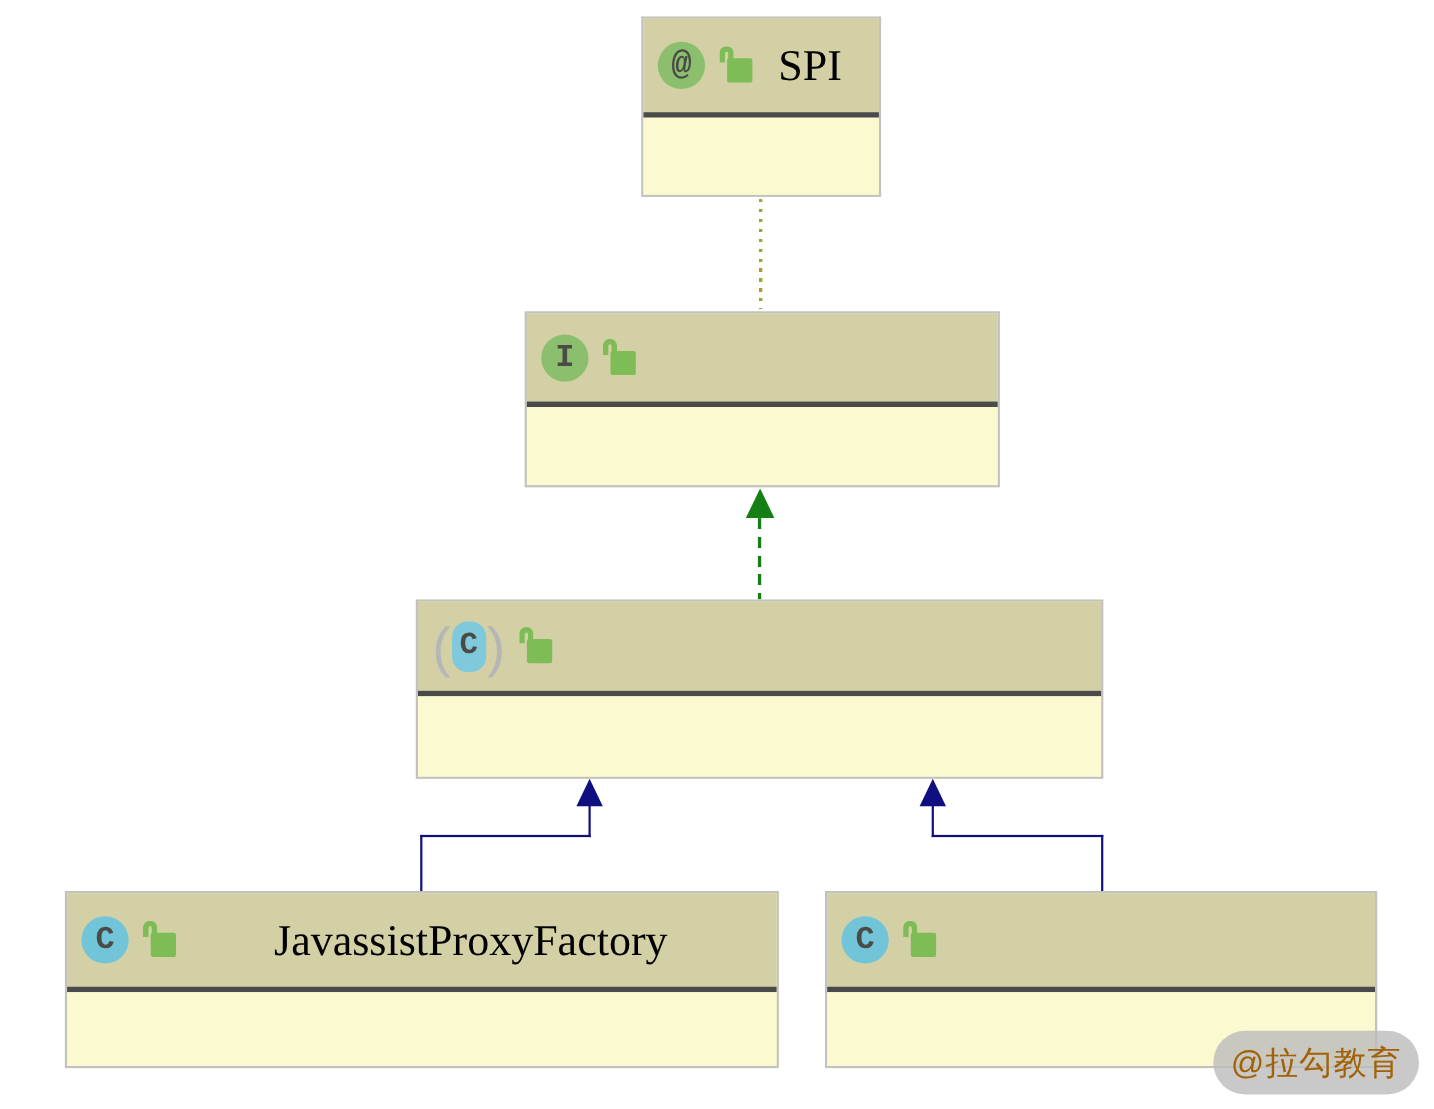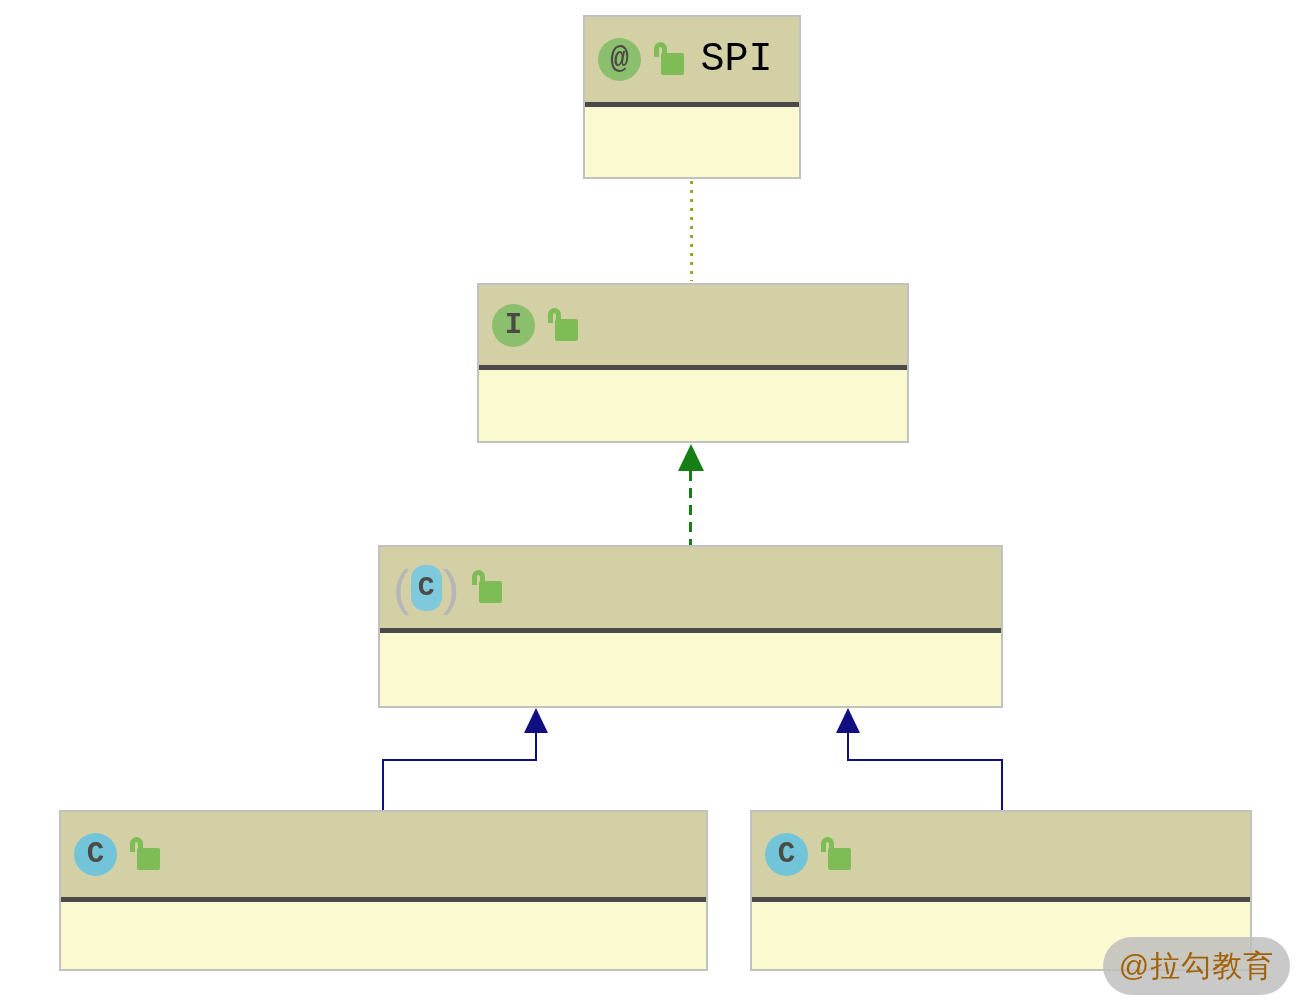--- a/index.html
+++ b/index.html
@@ -16,21 +16,21 @@
   }
   .node-header {
     display:flex; align-items:center; box-sizing:border-box;
     background:#d3d0a6; padding-left:13px; padding-right:10px;
   }
   .separator { height:5px; background:#4a4a4a; }
   .node-body { background:#fbf9d0; }
 
   .node-title {
     flex:1; text-align:center; color:#000;
-    font-family:Liberation Mono, monospace; font-size:40px;
+    font-family:Liberation Serif, serif; font-size:40px;
     white-space:nowrap; letter-spacing:0;
   }
 
   
   .badge {
     width:43px; height:43px; border-radius:50%; flex:0 0 auto;
     display:flex; align-items:center; justify-content:center;
     font-family:"Liberation Mono", monospace; font-weight:bold;
     color:#4b4b45;
   }
@@ -195,20 +195,21 @@
     <div class="node-body"></div>
   </div>
 
   <div class="node" id="node-javassistproxyfactory">
     <div class="node-header">
       <div class="badge badge-blue badge-c">C</div>
       <div class="lock">
         <div class="shackle"></div>
           <div class="lock-body"></div>
       </div>
+      <div class="node-title">JavassistProxyFactory</div>
     </div>
     <div class="separator"></div>
     <div class="node-body"></div>
   </div>
 
   <div class="node" id="node-jdkproxyfactory">
     <div class="node-header">
       <div class="badge badge-blue badge-c">C</div>
       <div class="lock">
         <div class="shackle"></div>

